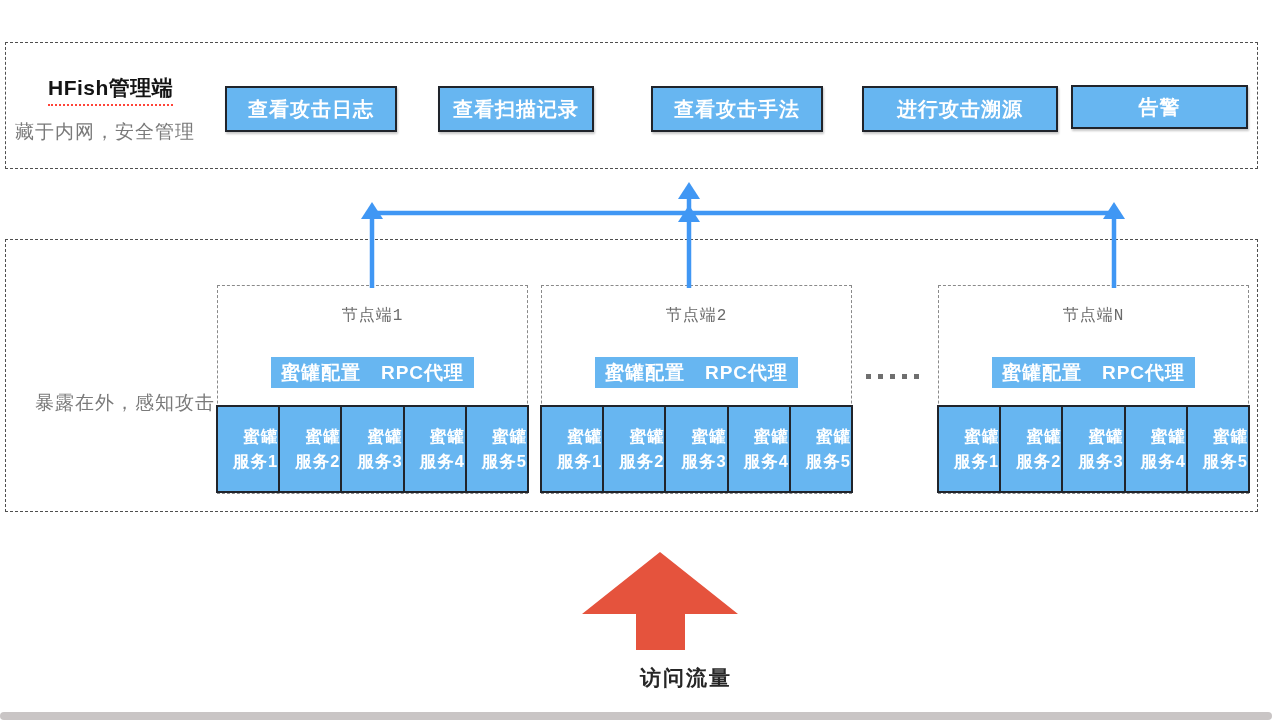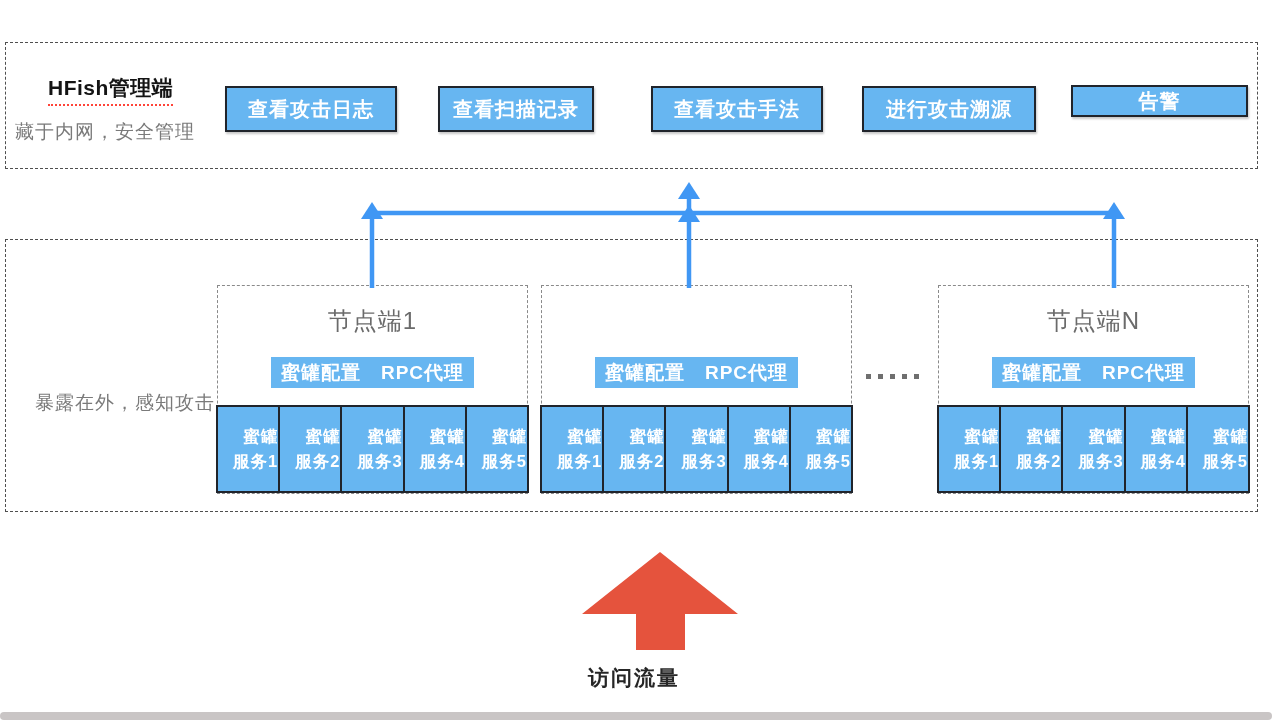--- a/index.html
+++ b/index.html
@@ -23,53 +23,53 @@
   .squiggle{display:inline-block;border-bottom:2px dotted #FF4338;padding-bottom:2px;}
   .mgmt-subtitle{position:absolute;left:9px;top:76px;font-size:19px;color:var(--gray-text);letter-spacing:1px;}
 
   .mgmt-btn{position:absolute;top:43px;height:46px;background:var(--box-blue);
     border:2px solid var(--dark-border);color:#fff;font-size:20px;font-weight:bold;
     display:flex;align-items:center;justify-content:center;letter-spacing:1px;
     box-shadow:1px 2px 2px rgba(0,0,0,.22);}
   .btn-0{left:219px;width:172px;}
   .btn-1{left:432px;width:156px;}
   .btn-2{left:645px;width:172px;}
-  .btn-3{left:856px;width:174px;}
-  .btn-4{left:1065px;width:177px;top:42px;height:32px;}
+  .btn-3{left:856px;width:196px;}
+  .btn-4{left:1065px;width:177px;top:42px;height:44px;}
 
   
   .nodes-box{position:absolute;left:5px;top:239px;width:1253px;height:273px;
     border:1.5px dashed var(--dash-dark);}
   .nodes-title{position:absolute;left:40px;top:108px;font-size:21px;font-weight:bold;color:#141414;letter-spacing:.5px;}
   .nodes-subtitle{position:absolute;left:9px;top:150px;font-size:19px;color:var(--gray-text);letter-spacing:1px;margin-left:20px;}
 
   .node{position:absolute;top:285px;width:311px;height:209px;border:1.5px dashed var(--dash-mid);background:#fff;}
   .node-pos-0{left:217px;}
   .node-pos-1{left:541px;}
   .node-pos-2{left:938px;}
-  .node-title{padding-top:19px;text-align:center;font-size:24px;color:#6B6B6B;letter-spacing:1px;}
+  .node-title{padding-top:19px;text-align:center;font-size:16px;color:#6B6B6B;letter-spacing:1px;font-family:Liberation Mono, monospace;}
   .node-tags{position:absolute;left:0;right:0;top:71px;display:flex;justify-content:center;}
   .tag{background:var(--box-blue);color:#fff;font-size:19px;font-weight:bold;
     height:31px;display:flex;align-items:center;padding:0 10px;letter-spacing:1px;}
   .service-row{position:absolute;left:-2px;right:-2px;bottom:0;height:88px;
     display:flex;background:var(--box-blue);border:2px solid var(--dark-border);}
   .svc{flex:1;display:flex;flex-direction:column;align-items:flex-end;justify-content:center;
     color:#fff;font-size:16.5px;font-weight:bold;line-height:25px;letter-spacing:1px;}
   .svc + .svc{border-left:2px solid var(--dark-border);}
 
   .ellipsis{position:absolute;left:866px;top:374px;display:flex;gap:7px;}
   .ellipsis .dot{display:block;width:5px;height:5px;background:#6F6F6F;}
 
   
   .connector-svg{position:absolute;left:0;top:0;width:1272px;height:722px;pointer-events:none;}
   .blue-line{stroke:var(--arrow-blue);stroke-width:4.5;fill:none;}
   .blue-head{fill:var(--arrow-blue);}
   .red-shape{fill:var(--traffic-red);}
 
-  .traffic-label{position:absolute;left:588px;top:664px;width:144px;text-align:left;
+  .traffic-label{position:absolute;left:588px;top:664px;width:144px;text-align:right;
     font-size:21px;font-weight:600;color:#262626;letter-spacing:2px;}
 
   
   .footer-bar{position:absolute;left:0;right:0;bottom:2px;height:8px;background:#C9C5C5;border-radius:4px;}
 </style>
 </head>
 <body>
 
 <div class="canvas">
 
@@ -116,20 +116,21 @@
             <span>服务4</span>
           </div>
           <div class="svc">
             <span>蜜罐</span>
             <span>服务5</span>
           </div>
         </div>
   </div>
 
   <div class="node node-pos-1">
+    <div class="node-title">节点端2</div>
     <div class="node-tags">
           <span class="tag">蜜罐配置</span>
           <span class="tag">RPC代理</span>
         </div>
     <div class="service-row">
           <div class="svc">
             <span>蜜罐</span>
             <span>服务1</span>
           </div>
           <div class="svc">

